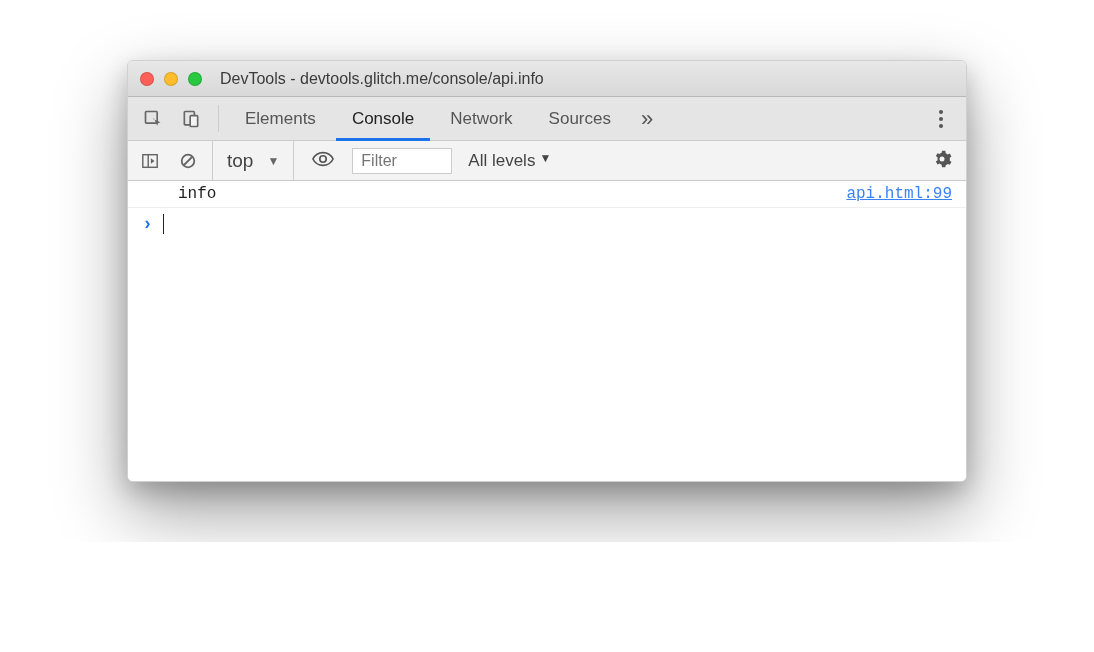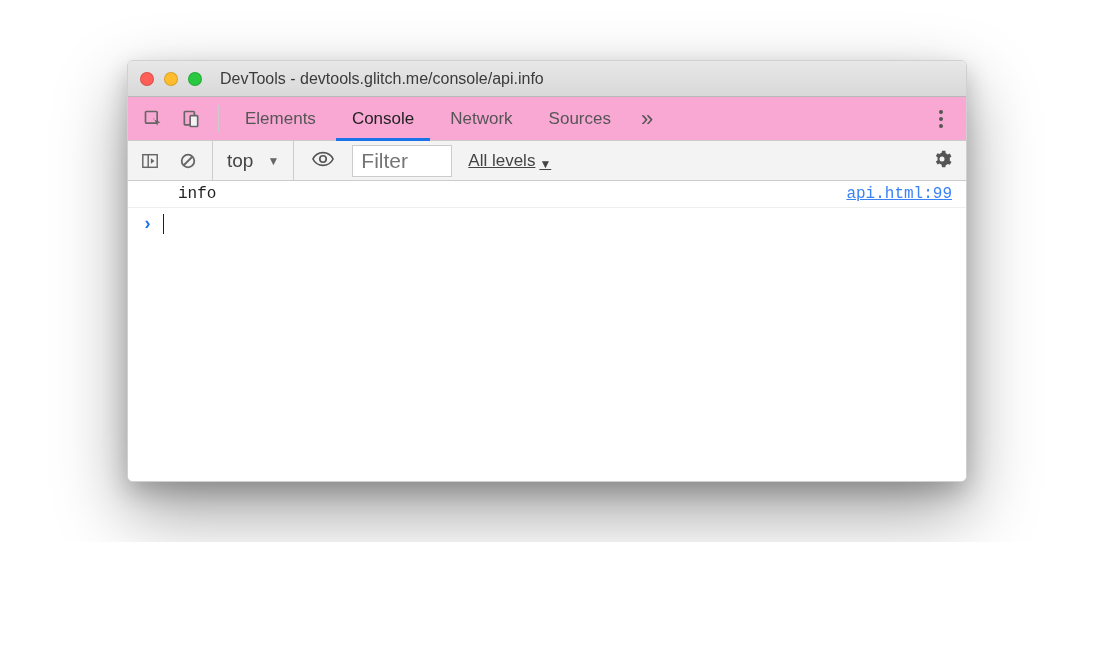--- a/index.html
+++ b/index.html
@@ -28,21 +28,21 @@
       border-bottom: 1px solid #b8b8b8;
     }
     .traffic { display: flex; gap: 10px; margin-right: 18px; }
     .dot { width: 14px; height: 14px; border-radius: 50%; border: 0.5px solid rgba(0,0,0,0.15); }
     .dot.red { background: #ff5f57; }
     .dot.yellow { background: #ffbd2e; }
     .dot.green { background: #28c940; }
     .title { font-size: 16px; color: #3b3b3b; font-weight: 400; }
     .tabbar {
       height: 44px;
-      background: #f9a8d4;
+      background: #e5e5e5;
       border-bottom: 1px solid #ccc;
       display: flex;
       align-items: stretch;
       padding: 0 8px;
       gap: 4px;
     }
     .tb-btn {
       display: flex; align-items: center; justify-content: center;
       width: 34px; color: #666;
     }
@@ -66,24 +66,24 @@
     }
     .tool-icon { width: 28px; display: flex; justify-content: center; color: #666; }
     .tool-icon svg { width: 18px; height: 18px; }
     .context-wrap { display:flex; align-items:center; border-left:1px solid #ccc; border-right:1px solid #ccc; padding:0 6px; height:100%; }
     .context-wrap .sel { font-size:19px; color:#444; padding:0 6px 0 8px; }
     .caret { color:#666; font-size:12px; padding:0 8px; }
     .eye { padding: 0 8px; color:#555; }
     .eye svg { width:22px; height:16px; }
     .filter-input {
       border: 1px solid #ccc; background: #fff; color: #888;
-      font-size: 21px; padding: 3px 8px; width: 100px; outline:none;
+      font-size: 16px; padding: 3px 8px; width: 100px; outline:none;
       font-family: inherit;
     }
-    .levels { font-size: 17px; color: #444; display:flex; align-items:flex-end; gap:4px; padding:0 6px;text-decoration:underline; }
+    .levels { font-size: 17px; color: #444; display:flex; align-items:flex-start; gap:4px; padding:0 6px; }
     .gear { padding: 0 6px; color:#555; }
     .gear svg { width:20px; height:20px; }
     .console-body { background: #fff; min-height: 300px; font-family: Liberation Mono, monospace; font-size: 16px; }
     .log-row {
       display: flex; justify-content: space-between; align-items: center;
       padding: 4px 14px 4px 50px; border-bottom: 1px solid #eee; color:#222;
     }
     .log-msg { color: #222; }
     .log-src { color: #3b82f6; text-decoration: underline; }
     .prompt-row { display: flex; align-items: center; padding: 6px 14px; gap: 10px; }

